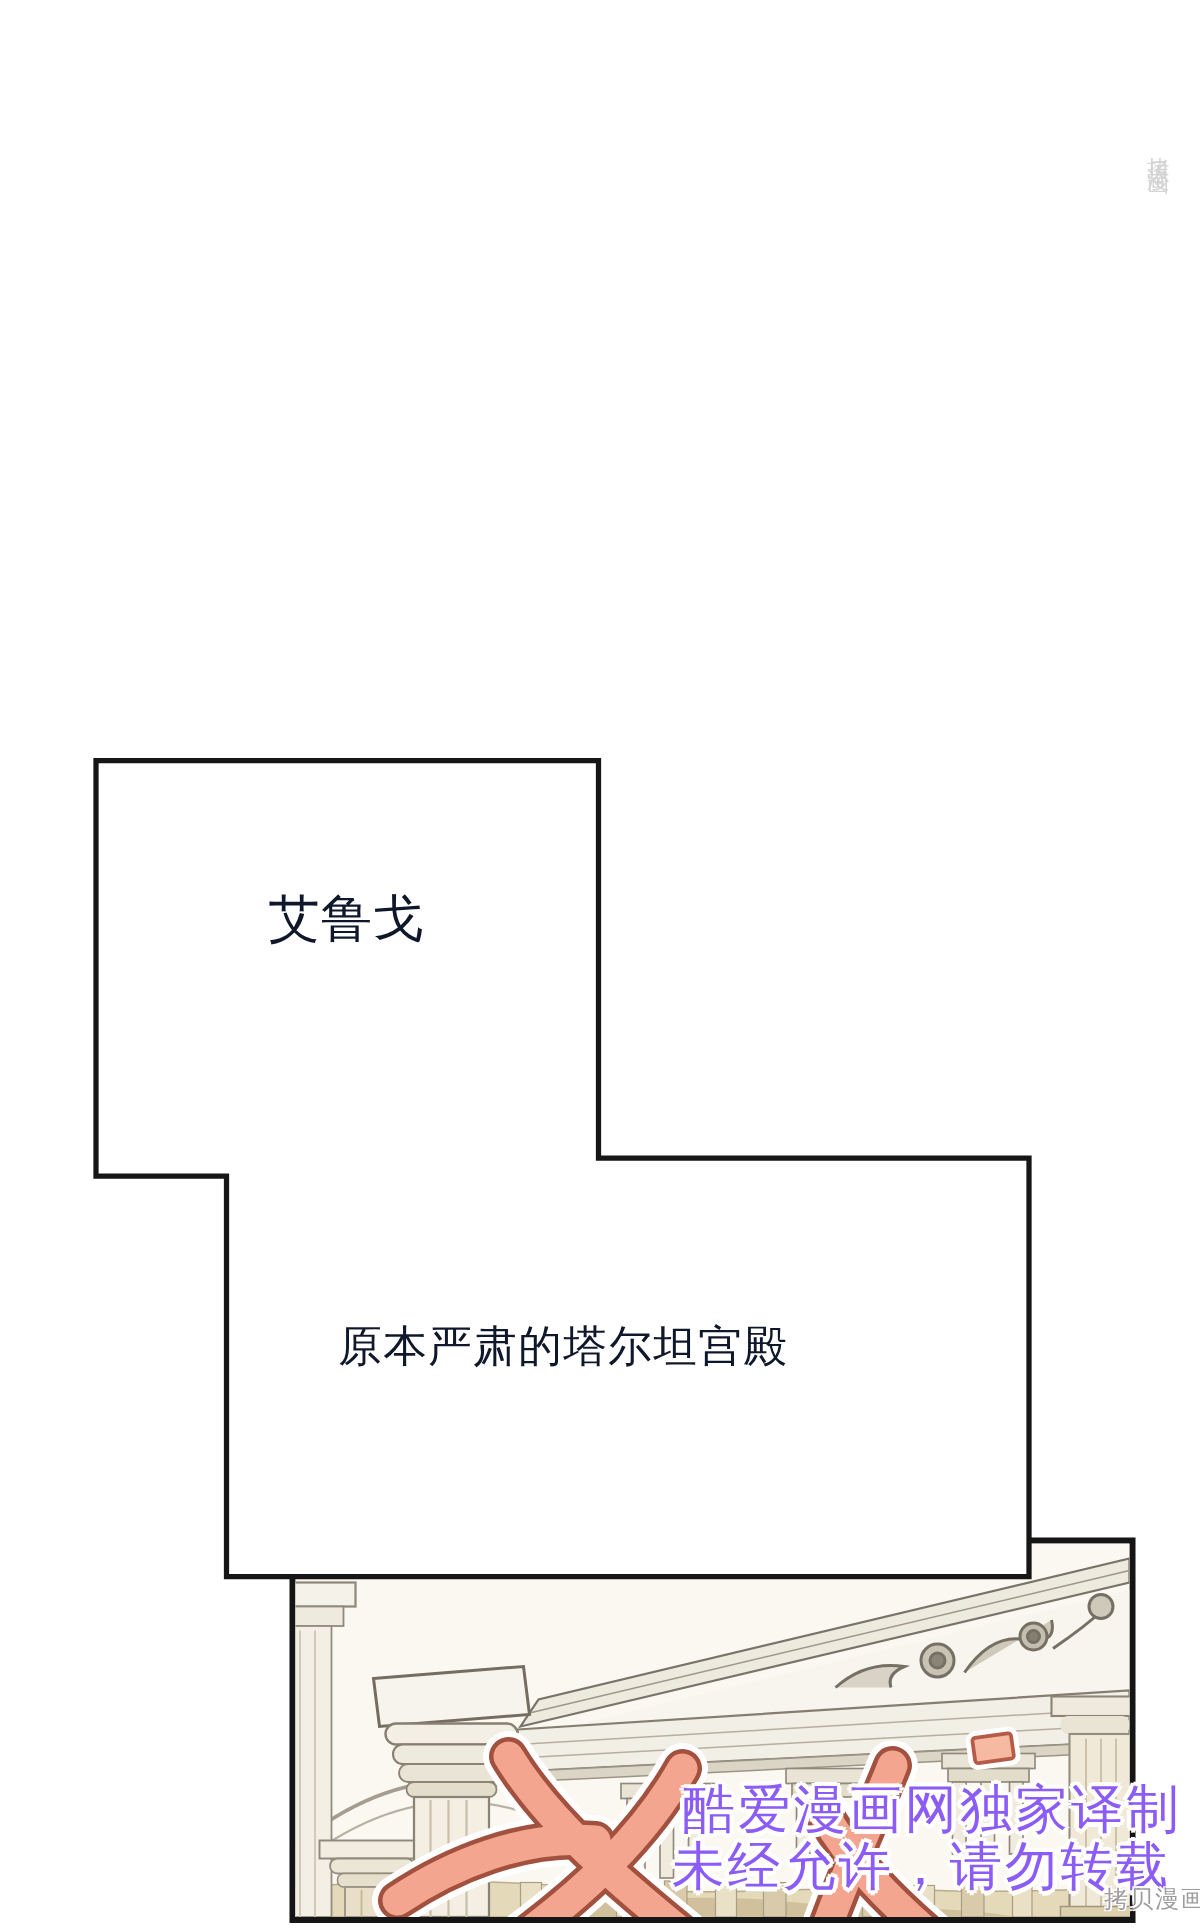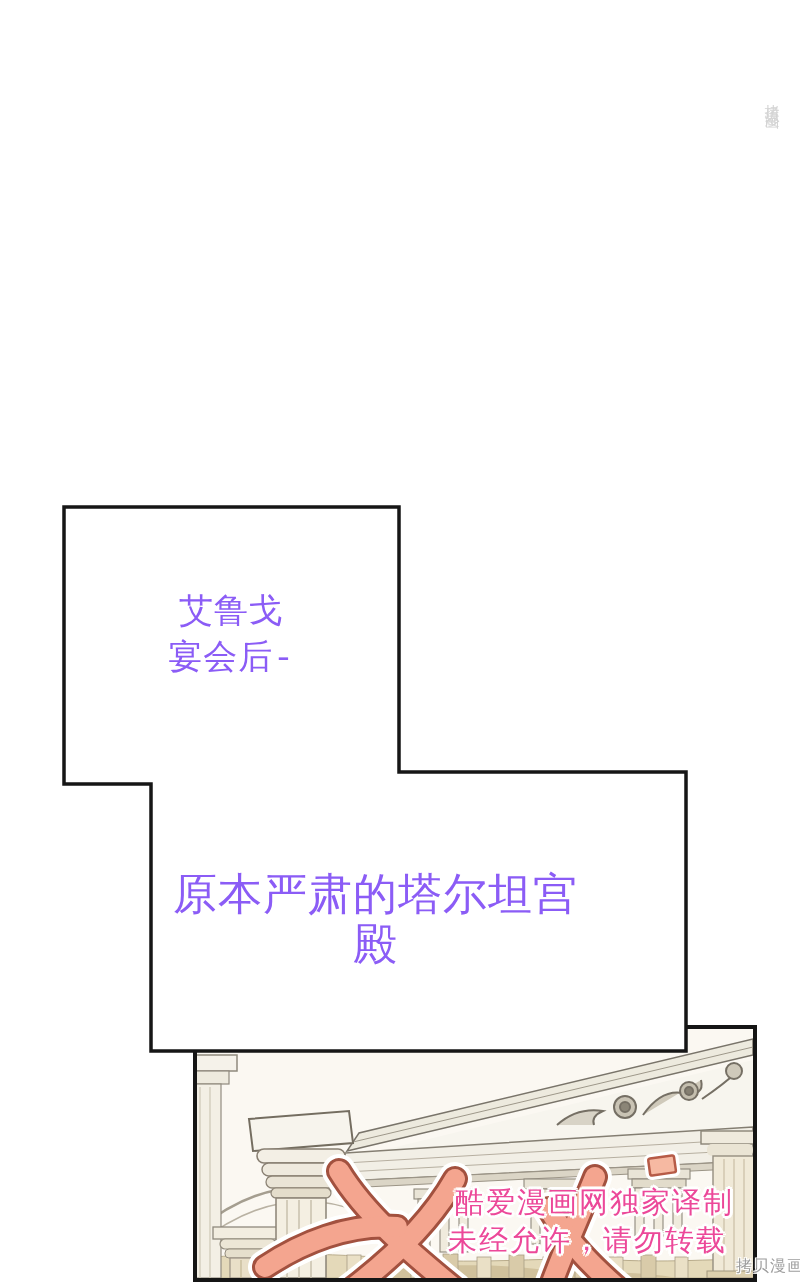--- a/index.html
+++ b/index.html
@@ -3,51 +3,50 @@
 <meta charset="utf-8">
 <style>
   html,body{margin:0;padding:0;background:#ffffff;}
   body{width:800px;height:1288px;position:relative;overflow:hidden;
        font-family:"DejaVu Sans","Liberation Sans",sans-serif;}
   .abs{position:absolute;}
 
   
   #bubble-svg{left:0;top:0;width:800px;height:1288px;z-index:2;pointer-events:none;}
 
-  .narration-text{z-index:3;text-align:center;color:#8b5cf6;font-family:Liberation Mono, monospace;}
+  .narration-text{z-index:3;text-align:center;color:#0f172a;}
   #box1-text{left:64px;top:590px;width:335px;font-size:34px;line-height:46px;letter-spacing:1px;}
-  #box2-text{left:151px;top:872px;width:449px;font-size:44px;line-height:50px;letter-spacing:1px;}
+  #box2-text{left:151px;top:872px;width:449px;font-size:29px;line-height:50px;letter-spacing:1px;}
 
   
   #panel{left:193px;top:1025px;width:564px;height:257px;z-index:1;
          border:4px solid #151515;box-sizing:border-box;background:#fbf8f2;}
   #panel svg{display:block;width:100%;height:100%;}
 
   
-  .wm-line{z-index:5;color:#ec4899;font-size:29px;letter-spacing:2px;white-space:nowrap;
+  .wm-line{z-index:5;color:#8b5cf6;font-size:35px;letter-spacing:2px;white-space:nowrap;
     text-shadow:-2px -2px 0 #fff,2px -2px 0 #fff,-2px 2px 0 #fff,2px 2px 0 #fff,
                  0 -3px 0 #fff,0 3px 0 #fff,-3px 0 0 #fff,3px 0 0 #fff;}
   #wm-line1{left:455px;top:1183px;}
   #wm-line2{left:448px;top:1221px;}
   .site-badge{z-index:6;color:#9d9d9d;font-size:16px;letter-spacing:1px;white-space:nowrap;
     text-shadow:-1px -1px 0 #fff,1px -1px 0 #fff,-1px 1px 0 #fff,1px 1px 0 #fff;}
   #site-badge-bottom{left:736px;top:1256px;}
   #site-badge-top{left:762px;top:92px;writing-mode:vertical-rl;font-size:15px;
     color:#cdcdcd;letter-spacing:4px;opacity:.85;}
 </style>
 </head>
 <body>
 
 <svg id="bubble-svg" class="abs">
   <polygon points="64,507 399,507 399,772 686,772 686,1051 151,1051 151,784 64,784" fill="#ffffff" stroke="#161616" stroke-width="3.5"></polygon>
 </svg>
 
 <div id="box1-text" class="abs narration-text">
   <div>艾鲁戈</div>
-  <div>宴会后-</div>
 </div>
 
 <div id="box2-text" class="abs narration-text">
   <div>原本严肃的塔尔坦宫殿</div>
 </div>
 
 <div id="panel" class="abs">
   <svg viewBox="0 0 556 249" preserveAspectRatio="none">
     <rect x="0" y="0" width="556" height="249" fill="#fbf8f2"></rect>
 

